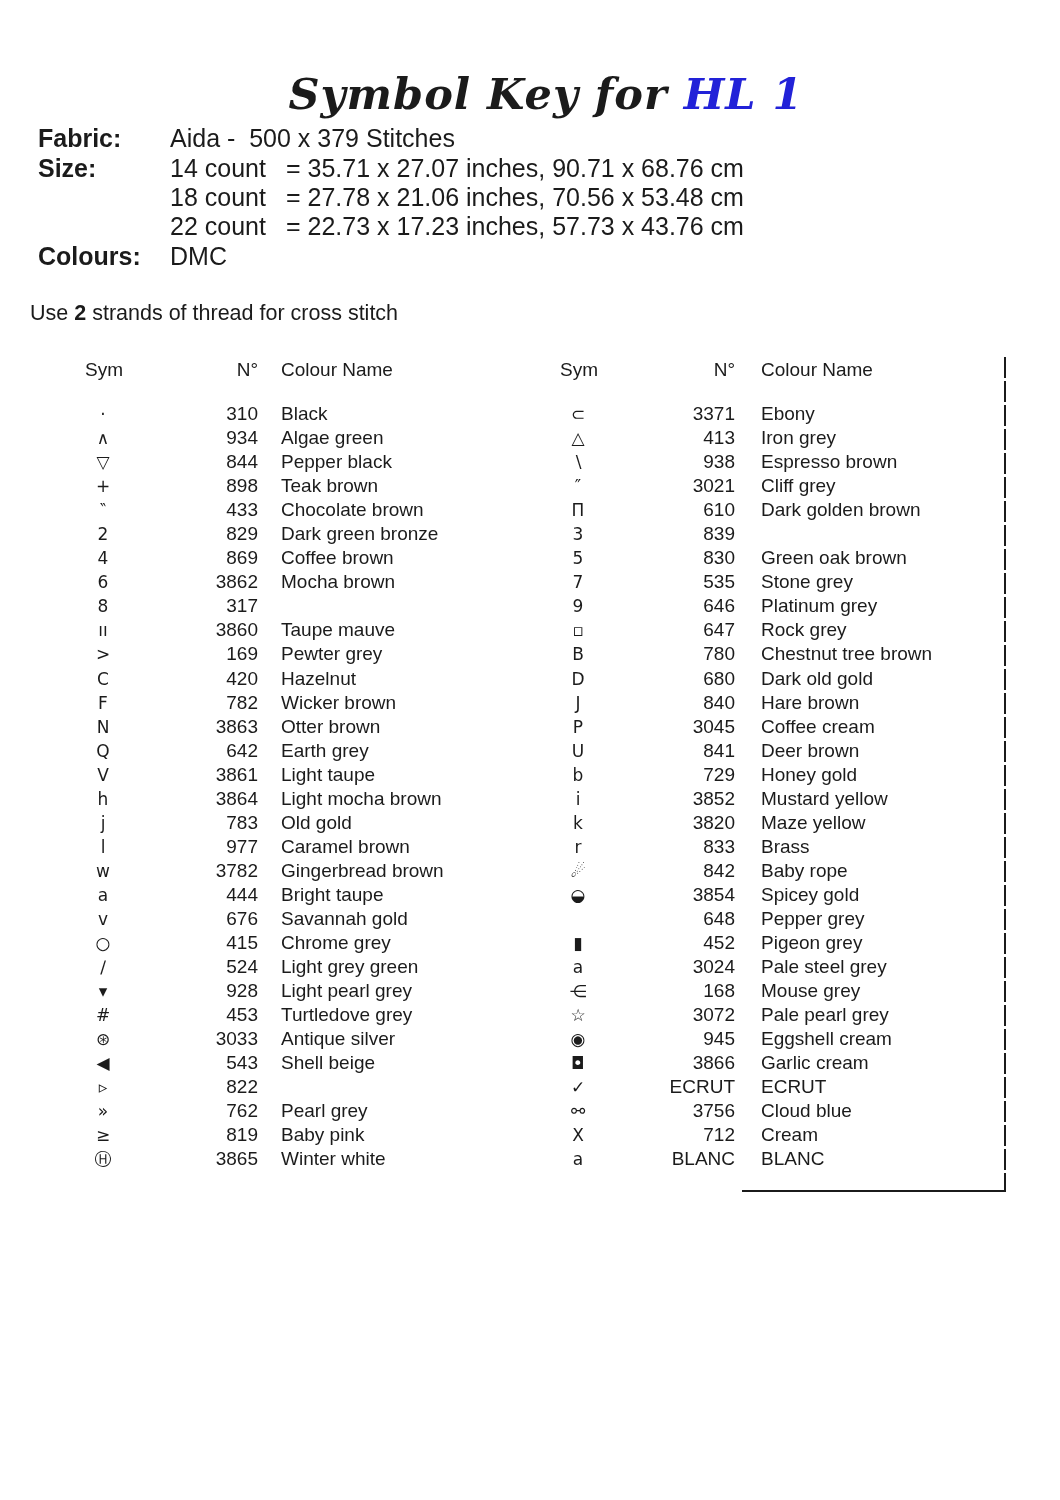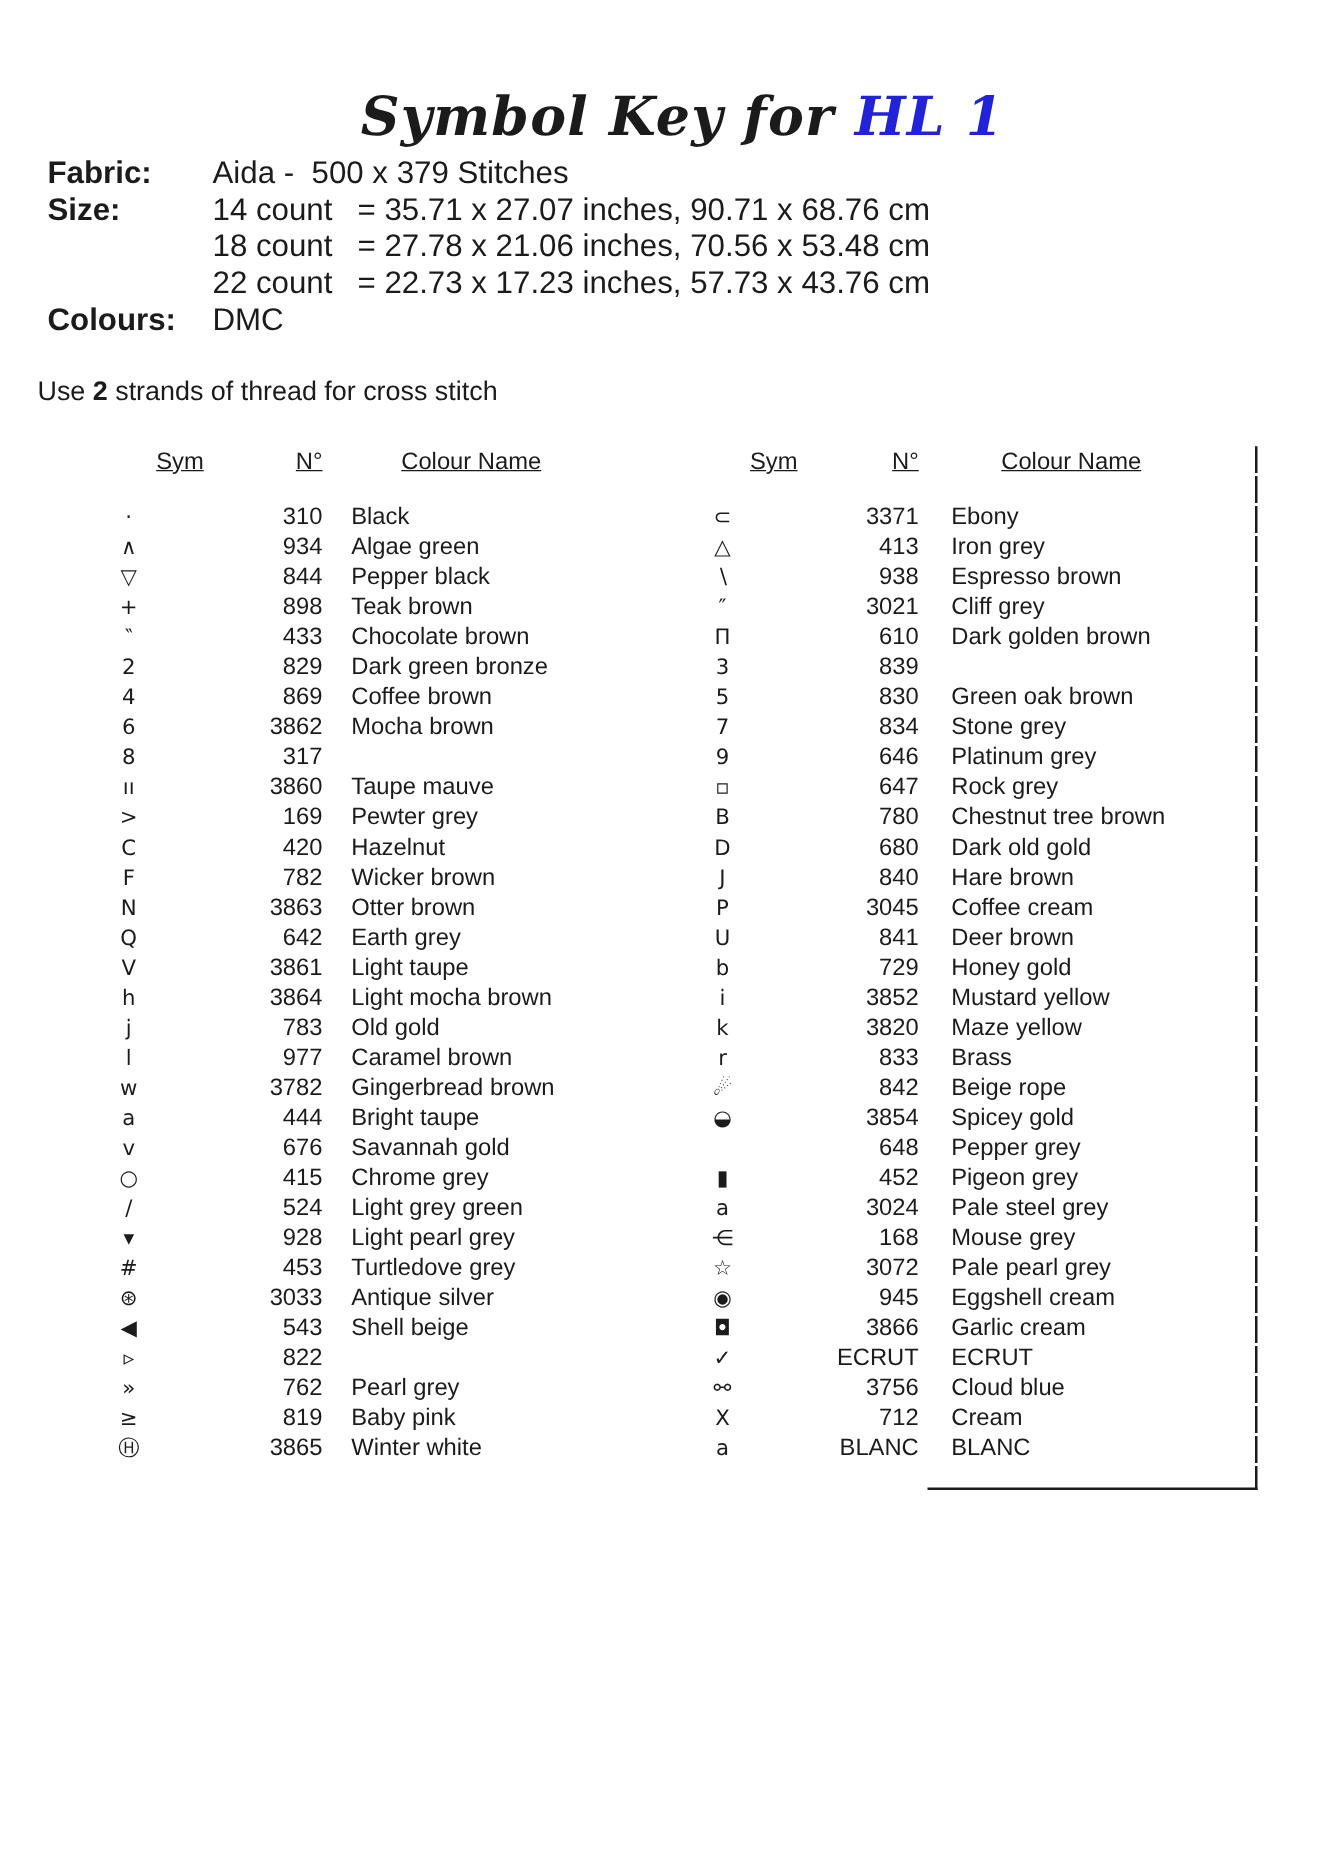--- a/index.html
+++ b/index.html
@@ -23,21 +23,21 @@
   .col-left{left:85px;}
   .col-right{left:560px;}
   .thead,.trow{display:grid;height:24.06px;line-height:24px;font-size:19px;}
   .col-left .thead,.col-left .trow{grid-template-columns:36px 137px 1fr;}
   .col-right .thead,.col-right .trow{grid-template-columns:36px 139px 1fr;}
   .rows{position:absolute;top:44px;left:0;right:0;}
   .c-sym{text-align:center;font-family:"DejaVu Sans",sans-serif;font-size:17px;}
   .c-num{text-align:right;}
   .col-left .c-name{padding-left:23px;}
   .col-right .c-name{padding-left:26px;}
-  .thead span{text-decoration:underline;white-space:nowrap;margin-left:40px;}
+  .thead span{white-space:nowrap;}
   .thead .c-sym{text-align:left;font-family:"Liberation Sans",sans-serif;font-size:19px;}
   .vrule{
     position:absolute;left:1004px;top:357px;width:2px;height:835px;
     background:repeating-linear-gradient(to bottom,#1b1b1b 0 21px,transparent 21px 24px);
   }
   .hrule{position:absolute;left:742px;top:1190px;width:264px;height:2px;background:#1b1b1b;}
 </style>
 </head>
 <body>
 
@@ -261,21 +261,21 @@
           <span class="c-sym">3</span>
           <span class="c-num">839</span>
         </div>
         <div class="trow">
           <span class="c-sym">5</span>
           <span class="c-num">830</span>
           <span class="c-name">Green oak brown</span>
         </div>
         <div class="trow">
           <span class="c-sym">7</span>
-          <span class="c-num">834</span>
+          <span class="c-num">535</span>
           <span class="c-name">Stone grey</span>
         </div>
         <div class="trow">
           <span class="c-sym">9</span>
           <span class="c-num">646</span>
           <span class="c-name">Platinum grey</span>
         </div>
         <div class="trow">
           <span class="c-sym">▫</span>
           <span class="c-num">647</span>
@@ -322,21 +322,21 @@
           <span class="c-name">Maze yellow</span>
         </div>
         <div class="trow">
           <span class="c-sym">r</span>
           <span class="c-num">833</span>
           <span class="c-name">Brass</span>
         </div>
         <div class="trow">
           <span class="c-sym">☄</span>
           <span class="c-num">842</span>
-          <span class="c-name">Beige rope</span>
+          <span class="c-name">Baby rope</span>
         </div>
         <div class="trow">
           <span class="c-sym">◒</span>
           <span class="c-num">3854</span>
           <span class="c-name">Spicey gold</span>
         </div>
         <div class="trow">
           <span class="c-sym"></span>
           <span class="c-num">648</span>
           <span class="c-name">Pepper grey</span>

